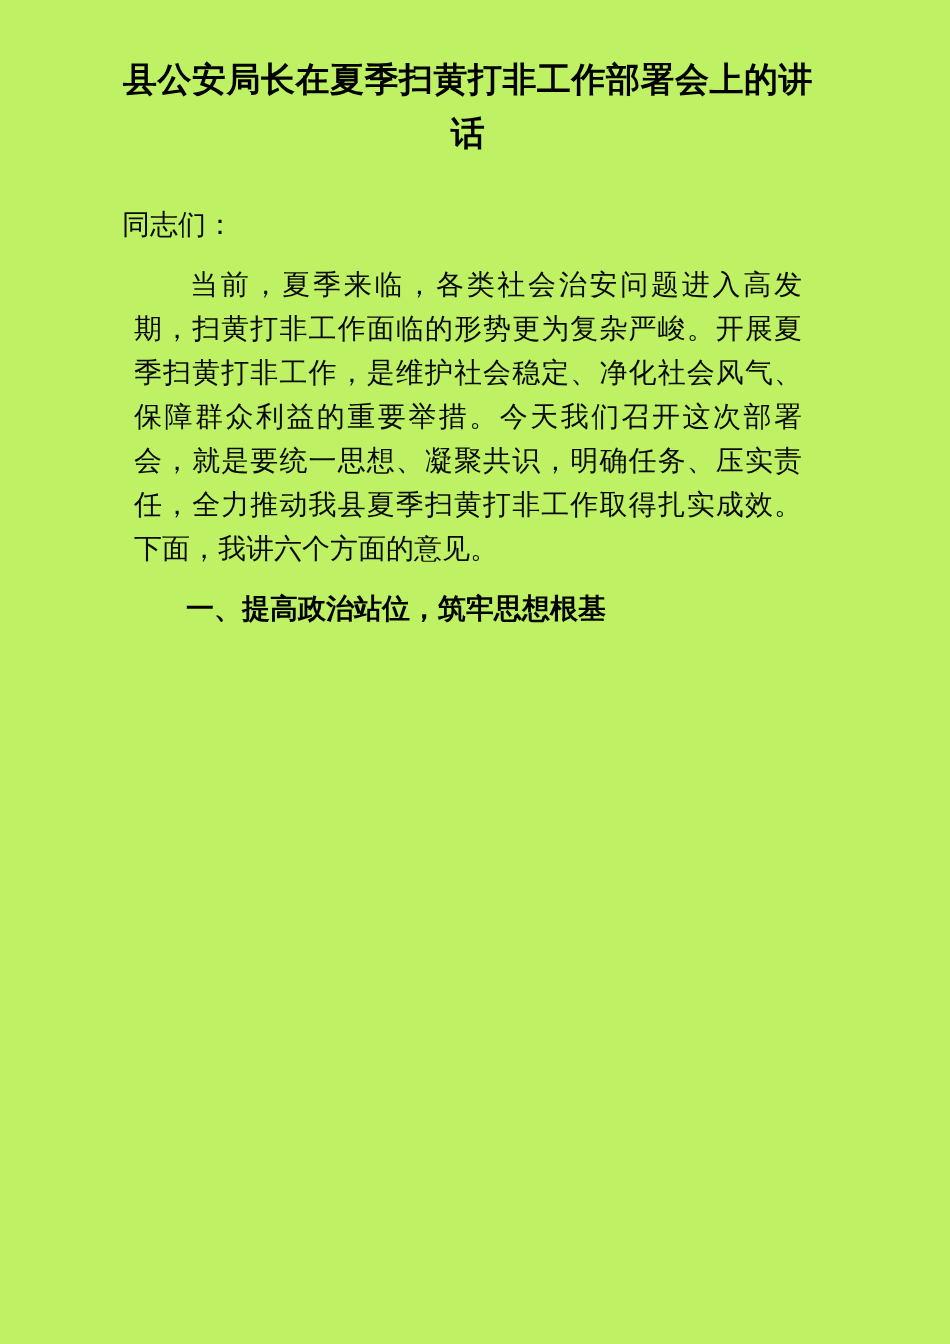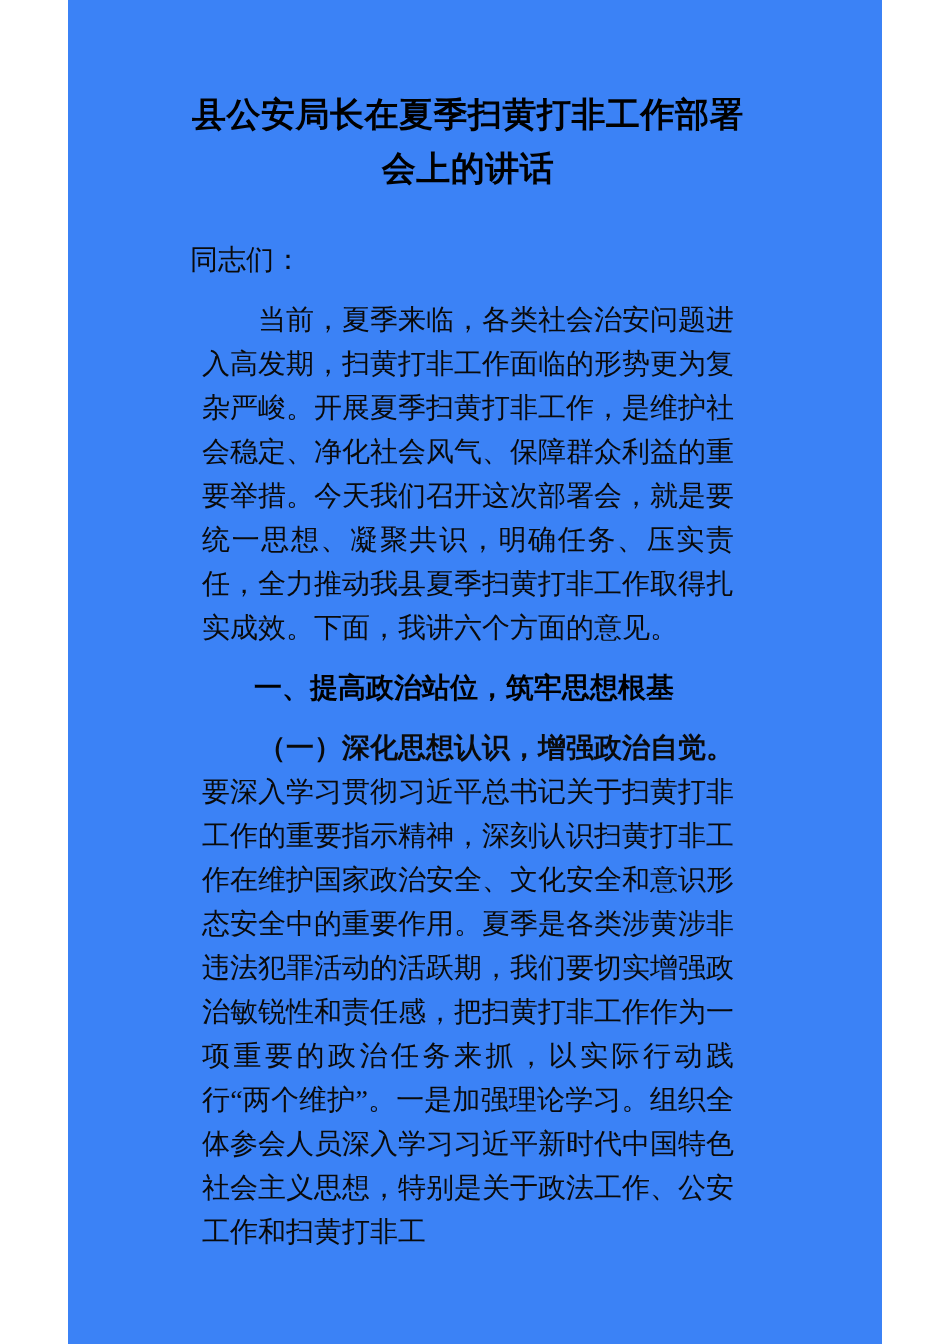--- a/index.html
+++ b/index.html
@@ -2,26 +2,26 @@
 <html><head>
 <meta charset="utf-8">
 <style>
   html, body {
     margin: 0;
     padding: 0;
     background: #ffffff;
   }
   .page {
     position: relative;
-    width: 814px;
+    width: 950px;
     height: 1344px;
     margin: 0 auto;
-    background: #3b82f6;
+    background: #bef264;
     box-sizing: border-box;
-    padding: 88px 132px 0 118px;
+    padding: 53px 132px 0 118px;
     overflow: hidden;
     color: #000000;
     font-family: "Liberation Serif", "DejaVu Serif", serif;
   }
   .doc-title {
     margin: 0 0 42px 0;
     font-size: 34px;
     font-weight: bold;
     line-height: 54px;
     text-align: center;
@@ -62,15 +62,14 @@
   <h1 class="doc-title">县公安局长在夏季扫黄打非工作部署会上的讲话</h1>
 
   <div class="body-text">
     <p class="salutation">同志们：</p>
 
     <p class="para">当前，夏季来临，各类社会治安问题进入高发期，扫黄打非工作面临的形势更为复杂严峻。开展夏季扫黄打非工作，是维护社会稳定、净化社会风气、保障群众利益的重要举措。今天我们召开这次部署会，就是要统一思想、凝聚共识，明确任务、压实责任，全力推动我县夏季扫黄打非工作取得扎实成效。下面，我讲六个方面的意见。</p>
 
     <p class="section-heading">一、提高政治站位，筑牢思想根基</p>
 
 
-    <p class="para"><span class="lead-bold">（一）深化思想认识，增强政治自觉。</span><span>要深入学习贯彻习近平总书记关于扫黄打非工作的重要指示精神，深刻认识扫黄打非工作在维护国家政治安全、文化安全和意识形态安全中的重要作用。夏季是各类涉黄涉非违法犯罪活动的活跃期，我们要切实增强政治敏锐性和责任感，把扫黄打非工作作为一项重要的政治任务来抓，以实际行动践行“两个维护”。一是加强理论学习。组织全体参会人员深入学习习近平新时代中国特色社会主义思想，特别是关于政法工作、公安工作和扫黄打非工</span></p>
   </div>
 </div>
 
 </body></html>

